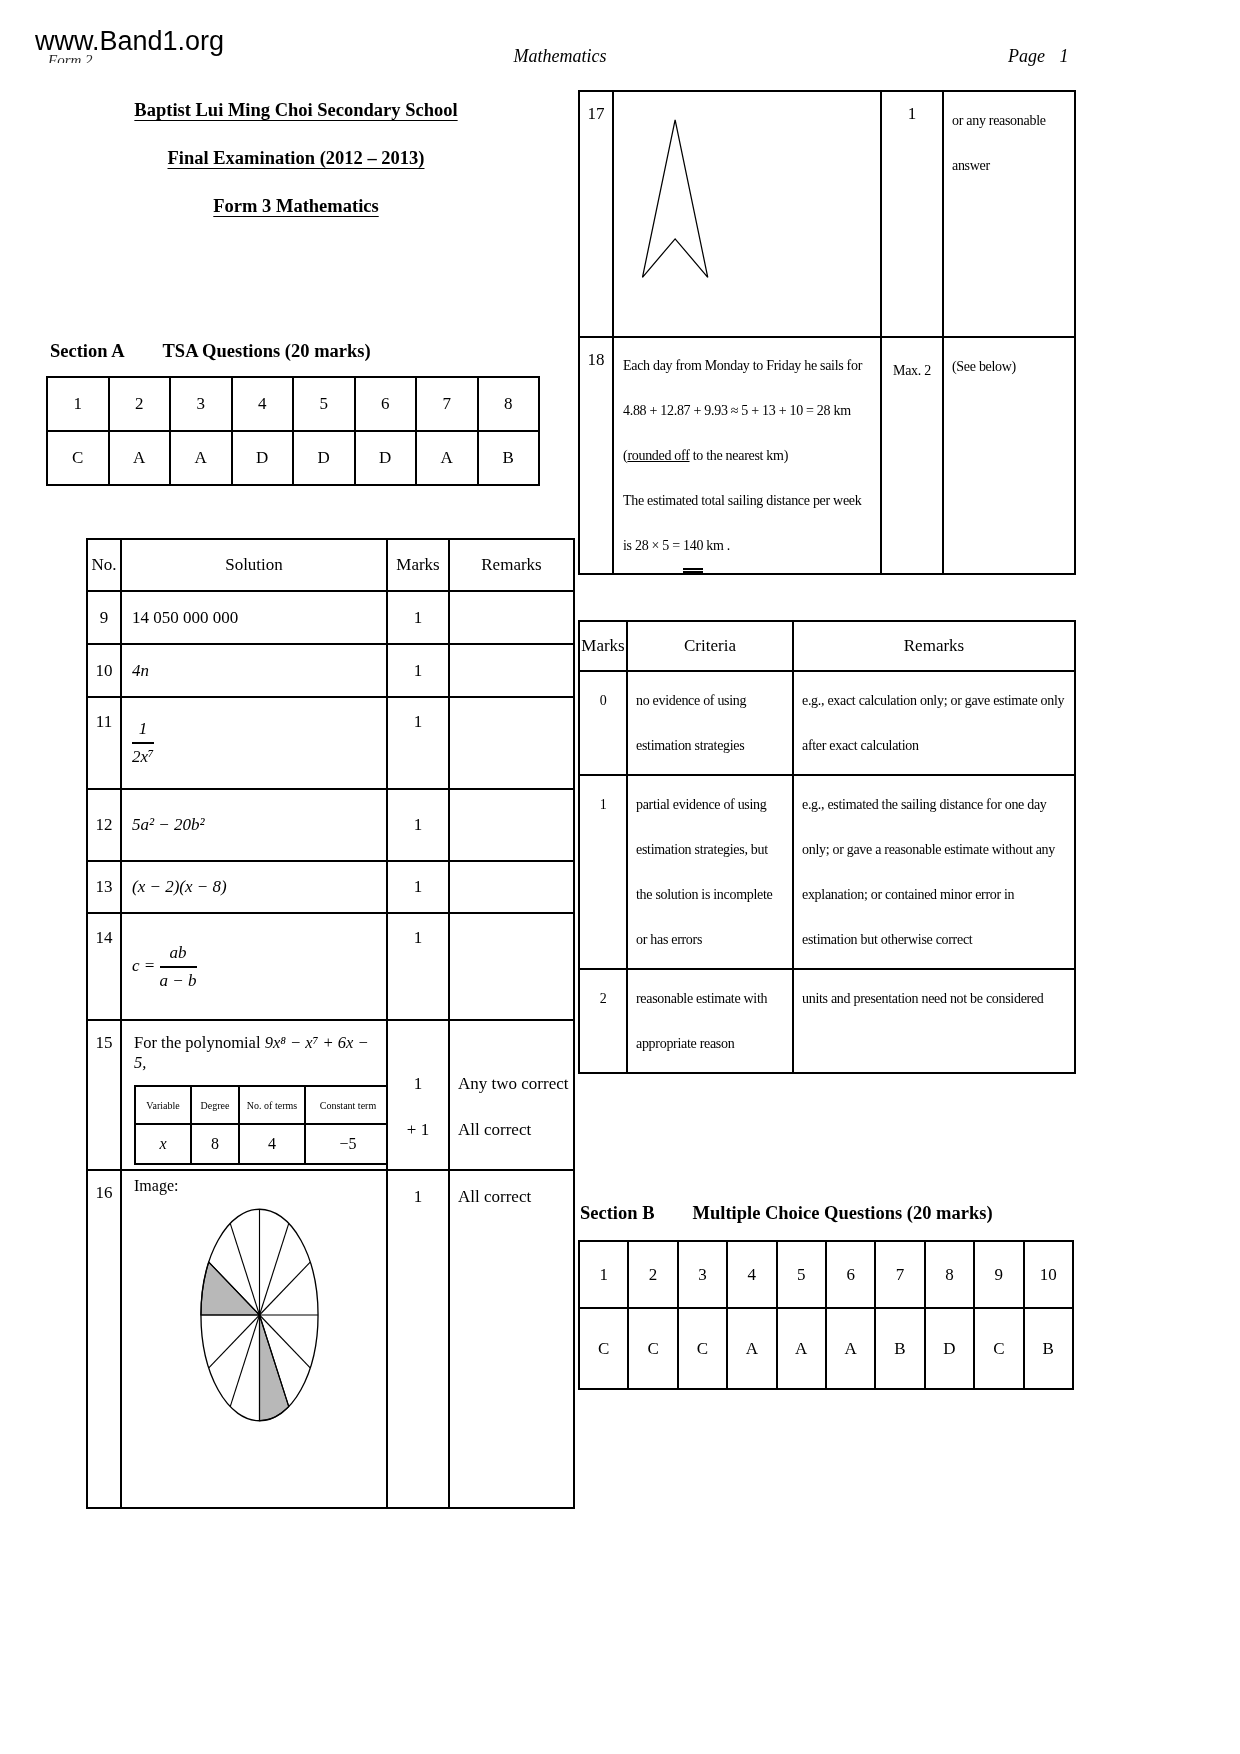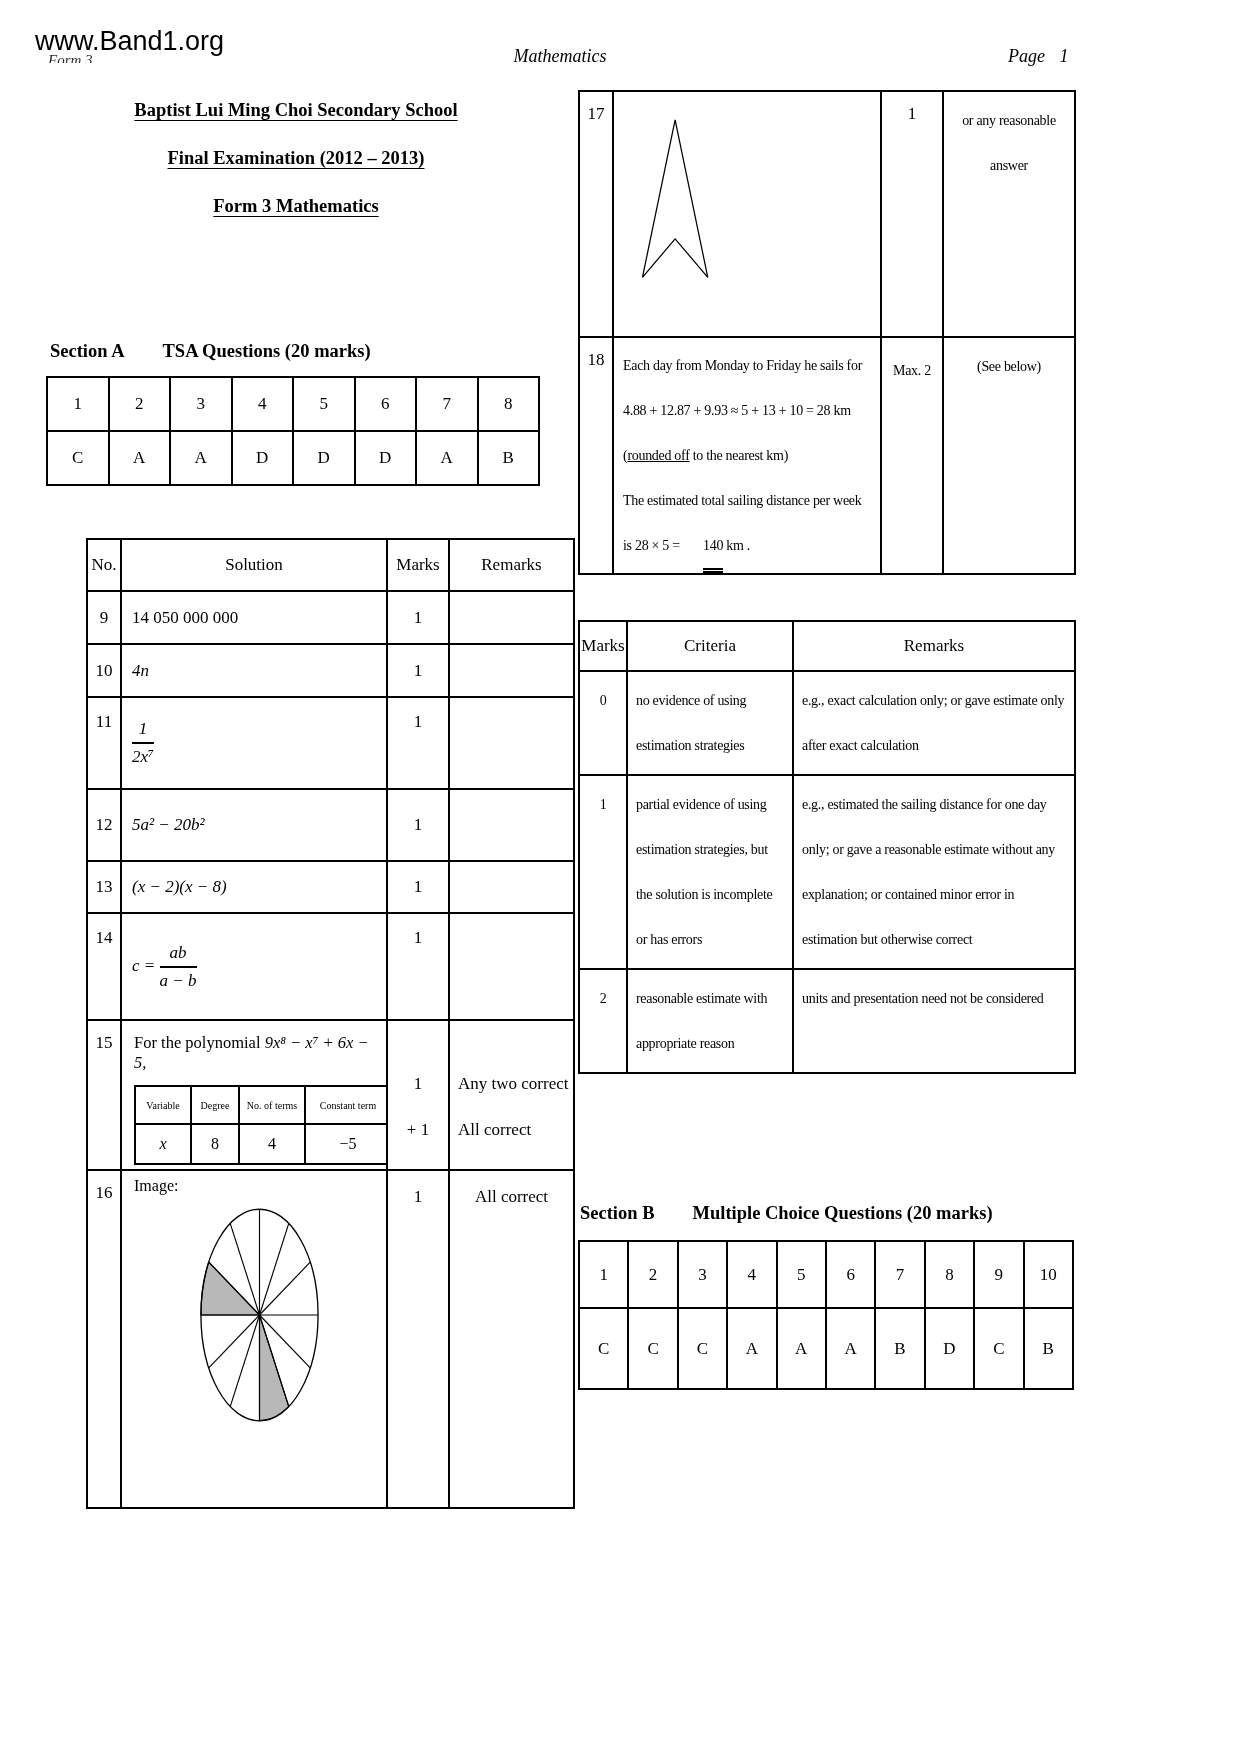--- a/index.html
+++ b/index.html
@@ -37,21 +37,21 @@
   .tblB tr.r2 td { height:81px; }
   .tblB td { text-align:center; vertical-align:middle; font-size:18px; }
 
   .tblSol { left:50px; top:538px; width:487px;margin-left:36px; }
   .tblCont { left:578px; top:90px; width:496px; }
   .tblCrit { left:578px; top:620px; width:496px; }
 
   .c { text-align:center; vertical-align:middle; }
   .top { vertical-align:top !important; }
   .sol { text-align:left; vertical-align:middle; padding:4px 6px 4px 10px; }
-  .rem { text-align:center; vertical-align:top; padding:6px 8px;border-radius:27px; }
+  .rem { text-align:left; vertical-align:top; padding:6px 8px;border-radius:27px; }
   .math { font-style:italic; }
 
   .body14 { font-size:14px !important; line-height:45px; letter-spacing:-0.3px; }
   .padS { padding:5px 9px !important; }
   .nowrapline { white-space:nowrap; }
 
   .frac { display:inline-block; vertical-align:middle; text-align:center; }
   .frac .fnum { display:block; border-bottom:2px solid #000; padding:0 5px 3px; }
   .frac .fden { display:block; padding-top:3px; }
 
@@ -62,32 +62,32 @@
   .tblInner tr.iv td { font-size:16px; height:40px; }
 
   .stack2 { vertical-align:top !important; padding-top:40px !important; line-height:46px; }
   .marksCol { text-align:center; }
 
   .img-label { font-size:16px; padding:2px 0 0 2px; }
   .pie-wrap { display:block; margin:2px auto 0; width:255px; height:236px; }
   .arrow-wrap { display:block; margin:22px 0 0 16px; width:96px; height:172px; }
 
   .u { text-decoration:underline; }
-  .dbl { border-bottom:5px double #000; padding-bottom:15px;margin-left:20px; }
+  .dbl { border-bottom:5px double #000; padding-bottom:15px; }
 
   .crit-h td { height:50px; text-align:center; vertical-align:middle; font-size:17px; }
   .crit-b td { vertical-align:top; padding:6px 8px; }
 </style>
 </head>
 <body>
 
 <div class="page">
 
   <div class="watermark">www.Band1.org</div>
-  <div class="hdr-form">Form 3</div>
+  <div class="hdr-form">Form 2</div>
   <div class="hdr-center">Mathematics</div>
   <div class="hdr-right">Page 1</div>
 
   <div class="title-block">
     <div class="title-line">Baptist Lui Ming Choi Secondary School</div>
     <div class="title-line">Final Examination (2012 – 2013)</div>
     <div class="title-line">Form 3 Mathematics</div>
   </div>
 
   <div class="sec-head secA-head">

